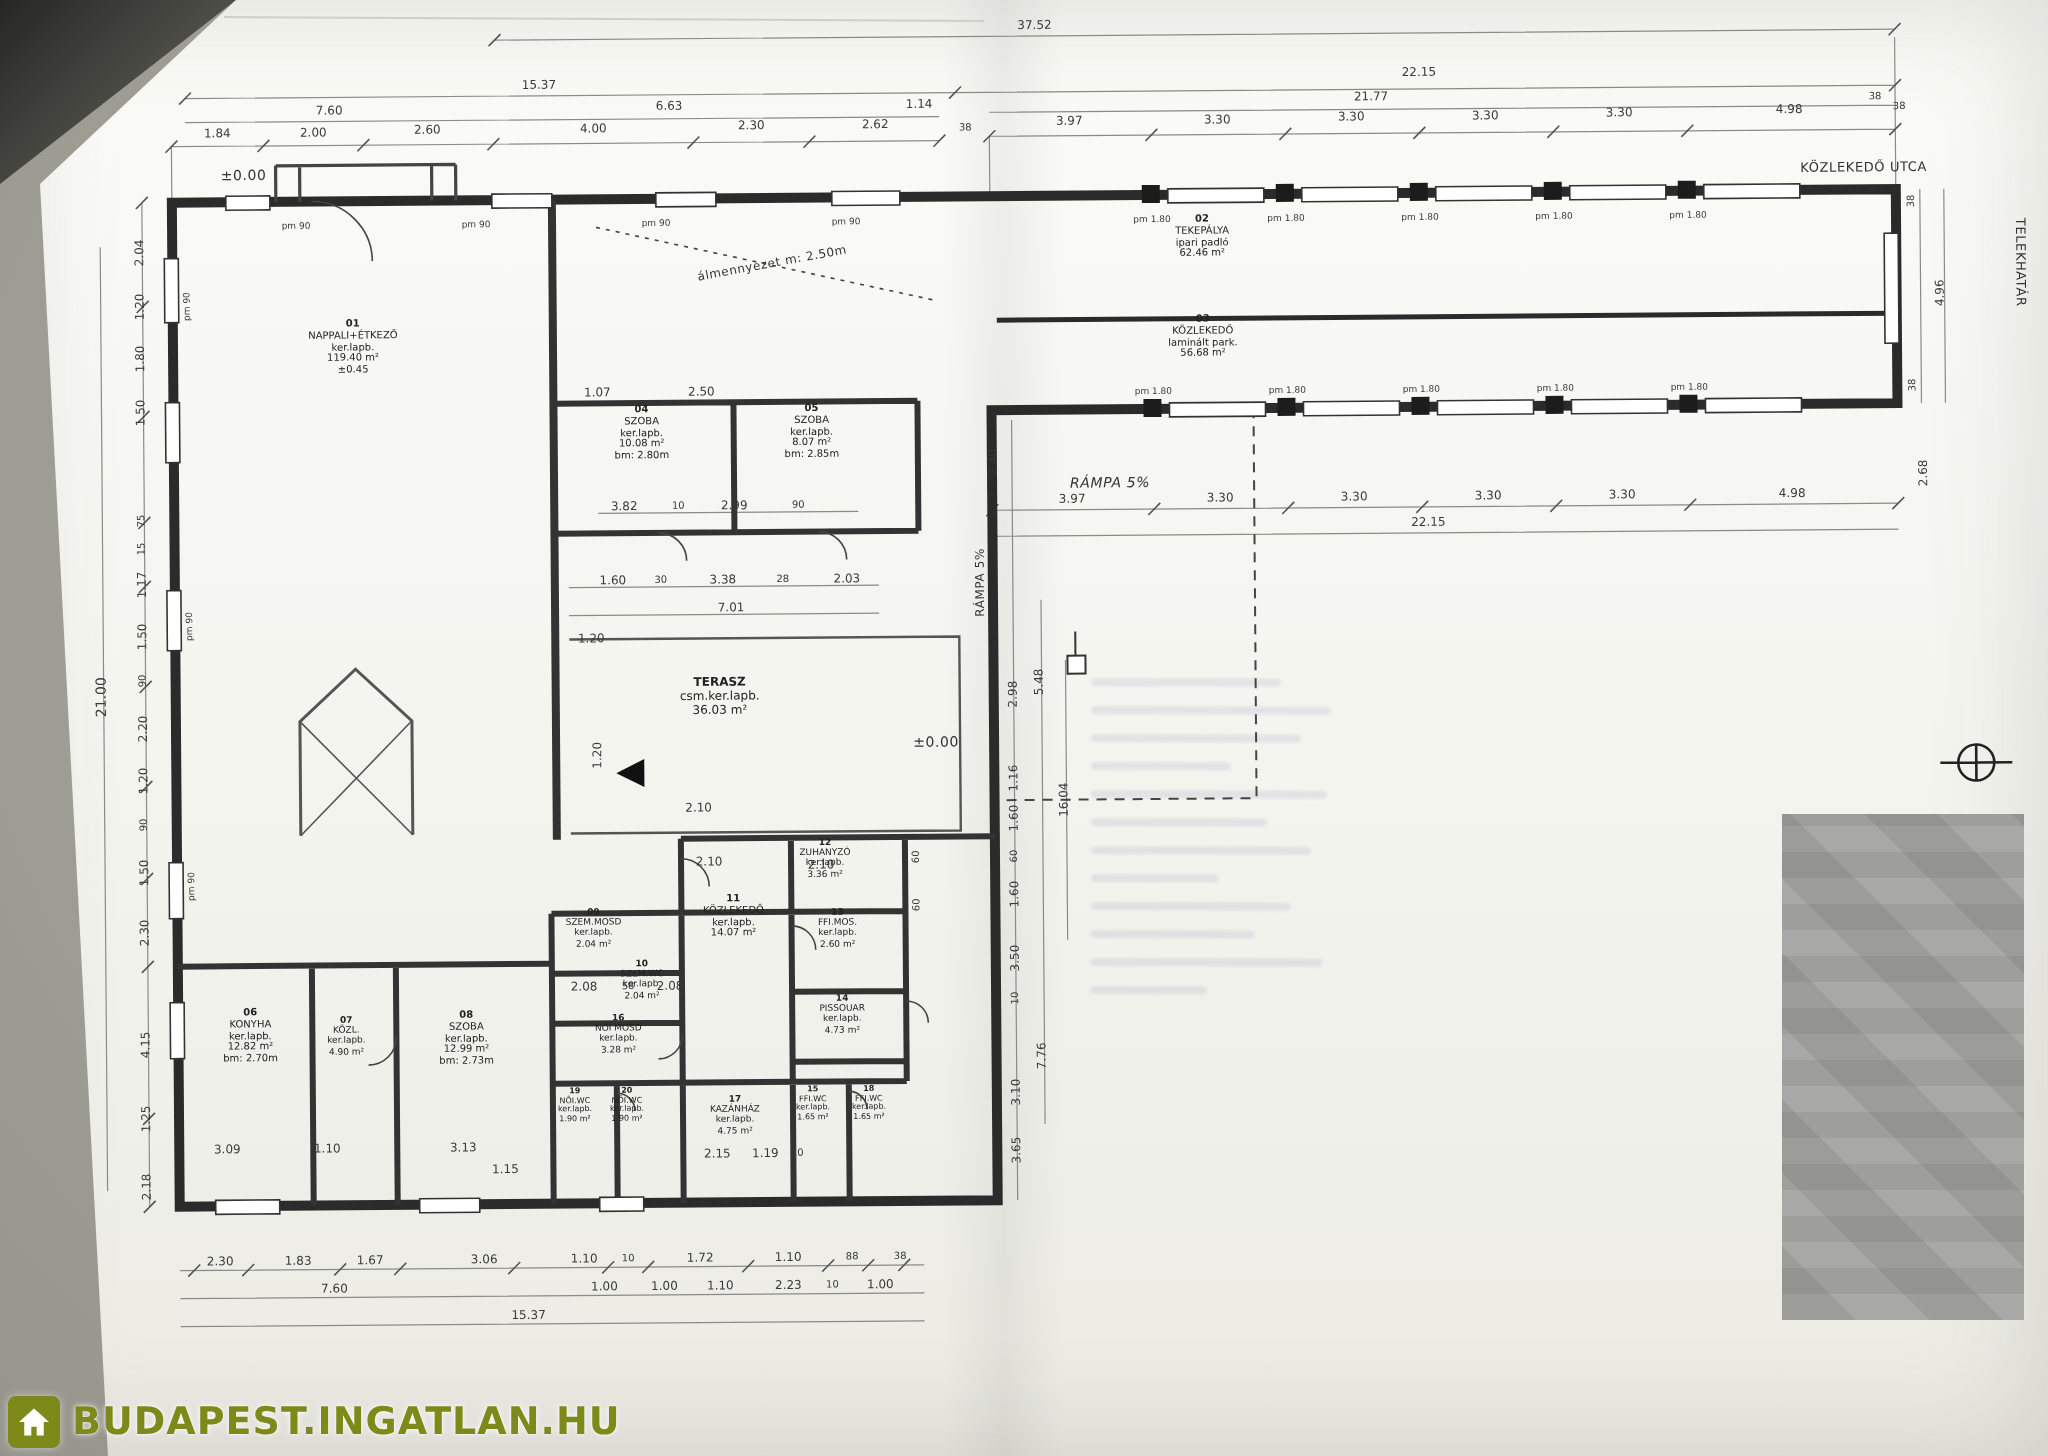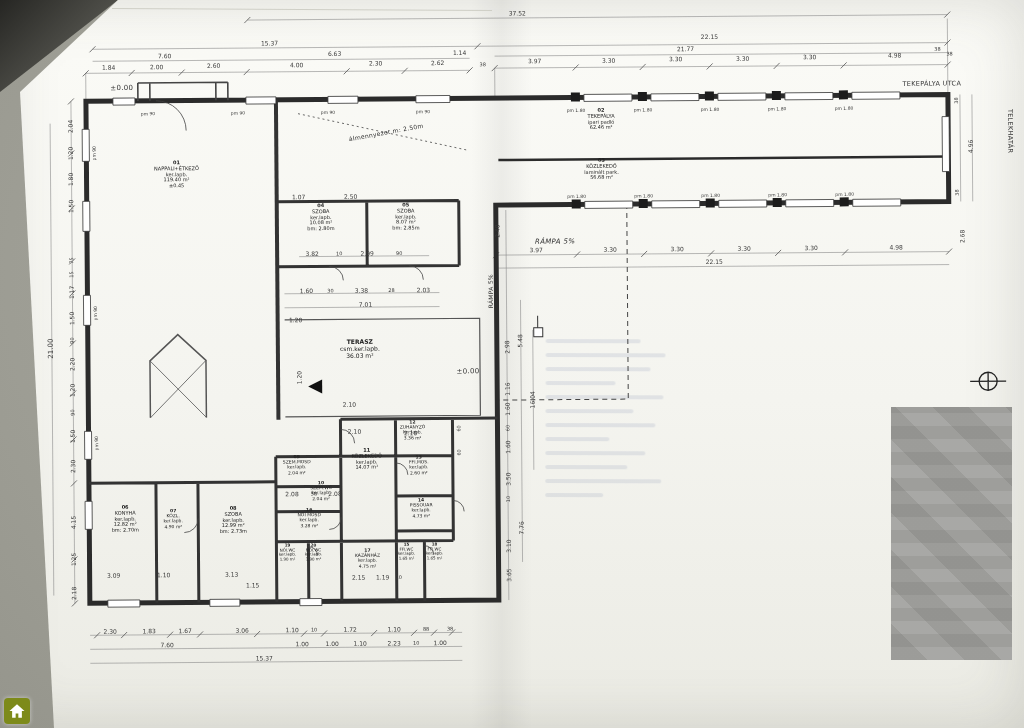--- a/index.html
+++ b/index.html
@@ -322,21 +322,21 @@
           <span class="dim" style="left: 330px; top: 111px; font-size: 4.5px; transform: translate(-50%, -50%) rotate(0deg);">pm 90</span>
           <span class="dim" style="left: 425px; top: 111px; font-size: 4.5px; transform: translate(-50%, -50%) rotate(0deg);">pm 90</span>
           <span class="dim" style="left: 96px; top: 150px; font-size: 4.5px; transform: translate(-50%, -50%) rotate(-90deg);">pm 90</span>
           <span class="dim" style="left: 96px; top: 310px; font-size: 4.5px; transform: translate(-50%, -50%) rotate(-90deg);">pm 90</span>
           <span class="dim" style="left: 96px; top: 440px; font-size: 4.5px; transform: translate(-50%, -50%) rotate(-90deg);">pm 90</span>
           <span class="note it" style="left: 556px; top: 242px; font-size: 7px; transform: translate(-50%, -50%) rotate(0deg);">RÁMPA 5%</span>
           <span class="note" style="left: 491px; top: 291px; font-size: 6px; transform: translate(-50%, -50%) rotate(-90deg);">RÁMPA 5%</span>
           <span class="note" style="left: 124px; top: 85px; font-size: 7px; transform: translate(-50%, -50%) rotate(0deg);">±0.00</span>
           <span class="note" style="left: 468px; top: 371px; font-size: 7px; transform: translate(-50%, -50%) rotate(0deg);">±0.00</span>
           <span class="note" style="left: 388px; top: 131px; font-size: 6px; transform: translate(-50%, -50%) rotate(-10deg);">álmennyezet m: 2.50m</span>
-          <span class="note" style="left: 934px; top: 87px; font-size: 6.5px; transform: translate(-50%, -50%) rotate(0deg);">TEKEPÁLYA UTCA</span>
+          <span class="note" style="left: 934px; top: 87px; font-size: 6.5px; transform: translate(-50%, -50%) rotate(0deg);">KÖZLEKEDŐ UTCA</span>
           <span class="note" style="left: 1012px; top: 135px; font-size: 6.5px; transform: translate(-50%, -50%) rotate(90deg);">TELEKHATÁR</span>
           <span class="note" style="left: 12px; top: 652px; font-size: 8px; transform: translate(-50%, -50%) rotate(-90deg);">UTCA</span>
           <span class="note" style="left: 34px; top: 676px; font-size: 7px; transform: translate(-50%, -50%) rotate(-78deg);">TELEKHATÁR</span>
           <div class="room" style="left: 178px; top: 172px;">
             <div class="room-num">01</div>
             <div>NAPPALI+ÉTKEZŐ</div>
             <div>ker.lapb.</div>
             <div>119.40 m²</div>
             <div>±0.45</div>
           </div>
@@ -468,14 +468,15 @@
 
     <div class="mosaic"></div>
   </div>
 
   <div class="watermark">
     <span class="badge">
       <svg width="18" height="18" viewBox="0 0 24 24">
           <path fill="#ffffff" d="M12 3 L22 12 H18.5 V21 H13.8 V15.2 H10.2 V21 H5.5 V12 H2 Z"></path>
         </svg>
     </span>
+    <span class="site">BUDAPEST.INGATLAN.HU</span>
   </div>
 </div>
 
 </body></html>

